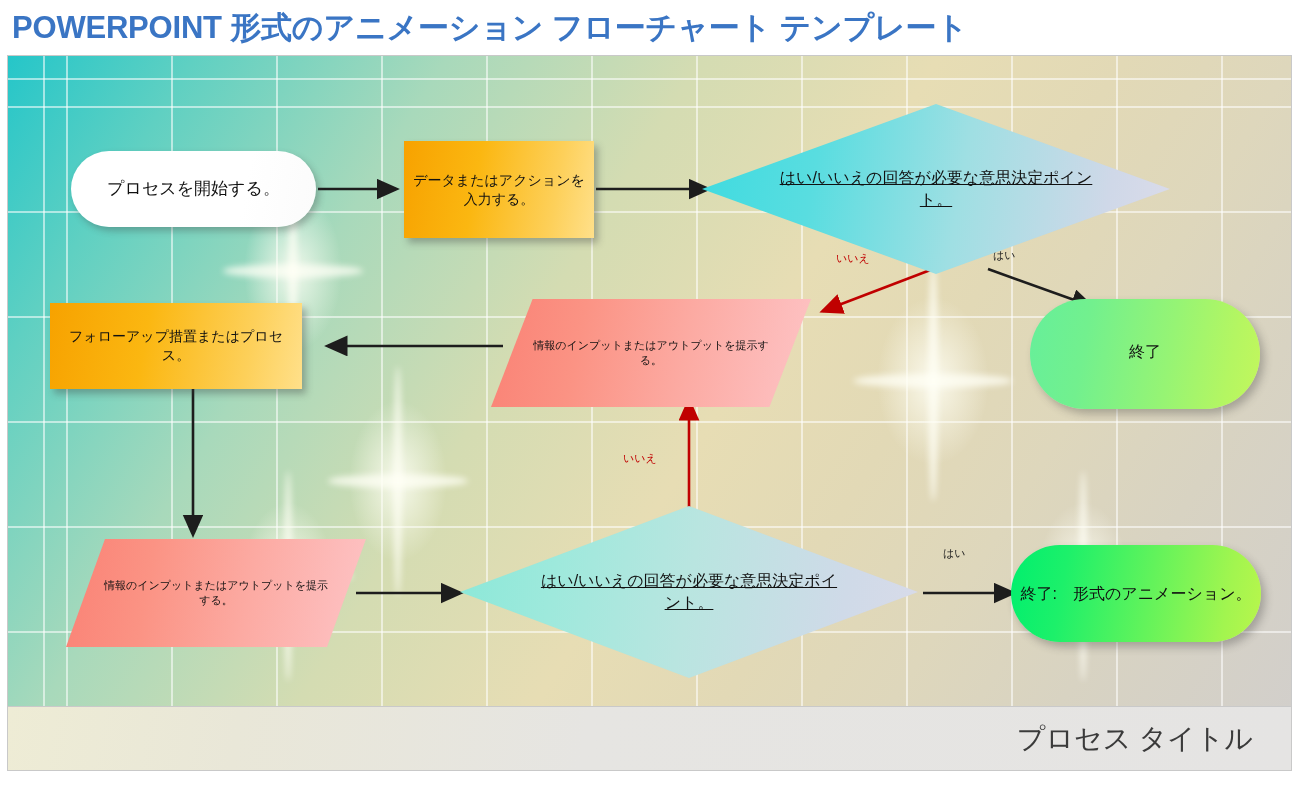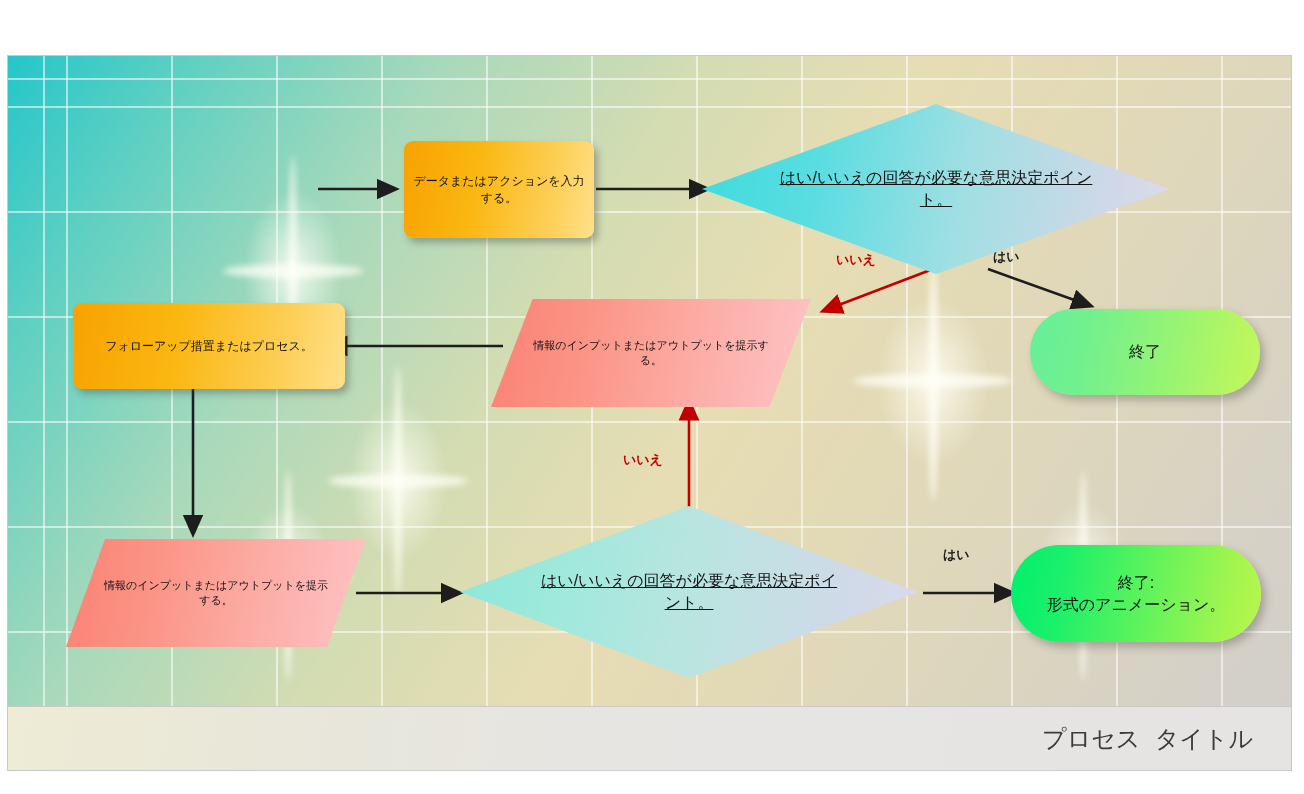--- a/index.html
+++ b/index.html
@@ -113,24 +113,24 @@
     height: 65px;
     box-sizing: border-box;
     background: linear-gradient(100deg, #eeecd5 0%, #e9e7d8 18%, #e6e5e2 45%, #e5e4e3 100%);
     border: 1px solid #c9c9c9;
     display: flex;
     align-items: center;
     justify-content: flex-end;
     padding-right: 38px;
   }
   #footer-title {
-    font-size: 24px;
+    font-size: 28px;
     color: #3b3b3b;
     white-space: nowrap;
-    font-family: Liberation Mono, monospace;
+    font-family: Liberation Serif, serif;
   }
 
   
   .node {
     position: absolute;
     display: flex;
     align-items: center;
     justify-content: center;
     text-align: center;
     color: #111111;
@@ -144,22 +144,21 @@
     border-radius: 46px;
     background: linear-gradient(100deg, #ffffff 0%, #ffffff 70%, #fbfbfb 100%);
     box-shadow: 3px 4px 7px rgba(60,60,60,0.32);
     font-size: 17px;
   }
 
   
   .n-process {
     background: linear-gradient(100deg, #f7a200 0%, #fbb711 38%, #fdd05a 78%, #ffe08a 100%);
     box-shadow: 4px 5px 7px rgba(60,60,60,0.35);
-    font-size: 12px;
-    border-radius: 9px;
+    font-size: 14px;
   }
 
   
   .n-decision {
     background: linear-gradient(100deg, #3ddbe0 0%, #59dde0 25%, #9fdfe3 55%, #cfd8e8 85%, #dcdcea 100%);
     clip-path: polygon(50% 0%, 100% 50%, 50% 100%, 0% 50%);
     filter: drop-shadow(4px 5px 5px rgba(60,60,60,0.33));
     font-size: 16px;
   }
   .n-decision2 {
@@ -194,32 +193,34 @@
   }
 
   
   .connector {
     position: absolute;
     pointer-events: none;
     overflow: visible;
   }
   .edge-label {
     position: absolute;
-    font-size: 13px;
+    font-size: 11px;
     white-space: nowrap;
-    font-weight: bold;
   }
   .edge-label.yes { color: #1d1d1d; }
   .edge-label.no  { color: #c00000; }
 </style>
 </head>
 <body>
 
 <div id="slide">
 
+  <div id="header">
+    <div id="header-title">POWERPOINT 形式のアニメーション フローチャート テンプレート</div>
+  </div>
 
   <div id="canvas">
     <div id="grid"></div>
 
     <div class="sparkle" style="left:215px; top:100px; width:140px; height:230px;"></div>
     <div class="sparkle" style="left:320px; top:310px; width:140px; height:230px;"></div>
     <div class="sparkle" style="left:845px; top:205px; width:160px; height:240px;"></div>
     <div class="sparkle" style="left:215px; top:415px; width:130px; height:210px;"></div>
     <div class="sparkle" style="left:1010px; top:415px; width:130px; height:210px;"></div>
 
@@ -253,50 +254,53 @@
     </svg>
 
     <div class="edge-label no" style="left:828px; top:195px;">いいえ</div>
 
     <div class="edge-label yes" style="left:985px; top:192px;">はい</div>
 
     <div class="edge-label no" style="left:615px; top:395px;">いいえ</div>
 
     <div class="edge-label yes" style="left:935px; top:490px;">はい</div>
 
+    <div class="node n-start" style="left:63px; top:95px; width:245px; height:76px;">
+      <span class="lbl">プロセスを開始する。</span>
+    </div>
 
     <div class="node n-process" style="left:396px; top:85px; width:190px; height:97px;">
       <span class="lbl">データまたはアクションを入力する。</span>
     </div>
 
     <div class="node n-decision" style="left:694px; top:48px; width:468px; height:170px;">
       <span class="lbl">はい/いいえの回答が必要な意思決定ポイント。</span>
     </div>
 
-    <div class="node n-end" style="left:1022px; top:253px; width:230px; height:86px;">
+    <div class="node n-end" style="left:1022px; top:243px; width:230px; height:110px;font-family:Liberation Mono, monospace;">
       <span class="lbl">終了</span>
     </div>
 
     <div class="node n-data" style="left:483px; top:243px; width:320px; height:108px;">
       <span class="lbl">情報のインプットまたはアウトプットを提示する。</span>
     </div>
 
-    <div class="node n-process" style="left:65px; top:247px; width:272px; height:86px;">
+    <div class="node n-process" style="left:42px; top:247px; width:252px; height:86px;">
       <span class="lbl">フォローアップ措置またはプロセス。</span>
     </div>
 
     <div class="node n-data" style="left:58px; top:483px; width:300px; height:108px;">
       <span class="lbl">情報のインプットまたはアウトプットを提示する。</span>
     </div>
 
     <div class="node n-decision2" style="left:452px; top:450px; width:458px; height:172px;">
       <span class="lbl">はい/いいえの回答が必要な意思決定ポイント。</span>
     </div>
 
-    <div class="node n-end2" style="left:1003px; top:489px; width:250px; height:97px; flex-direction:column;">
+    <div class="node n-end2" style="left:1003px; top:489px; width:250px; height:97px; ">
       <span class="lbl">終了:</span>
       <span class="lbl">形式のアニメーション。</span>
     </div>
 
   </div>
 
   <div id="footer">
     <div id="footer-title">プロセス タイトル</div>
   </div>
 

